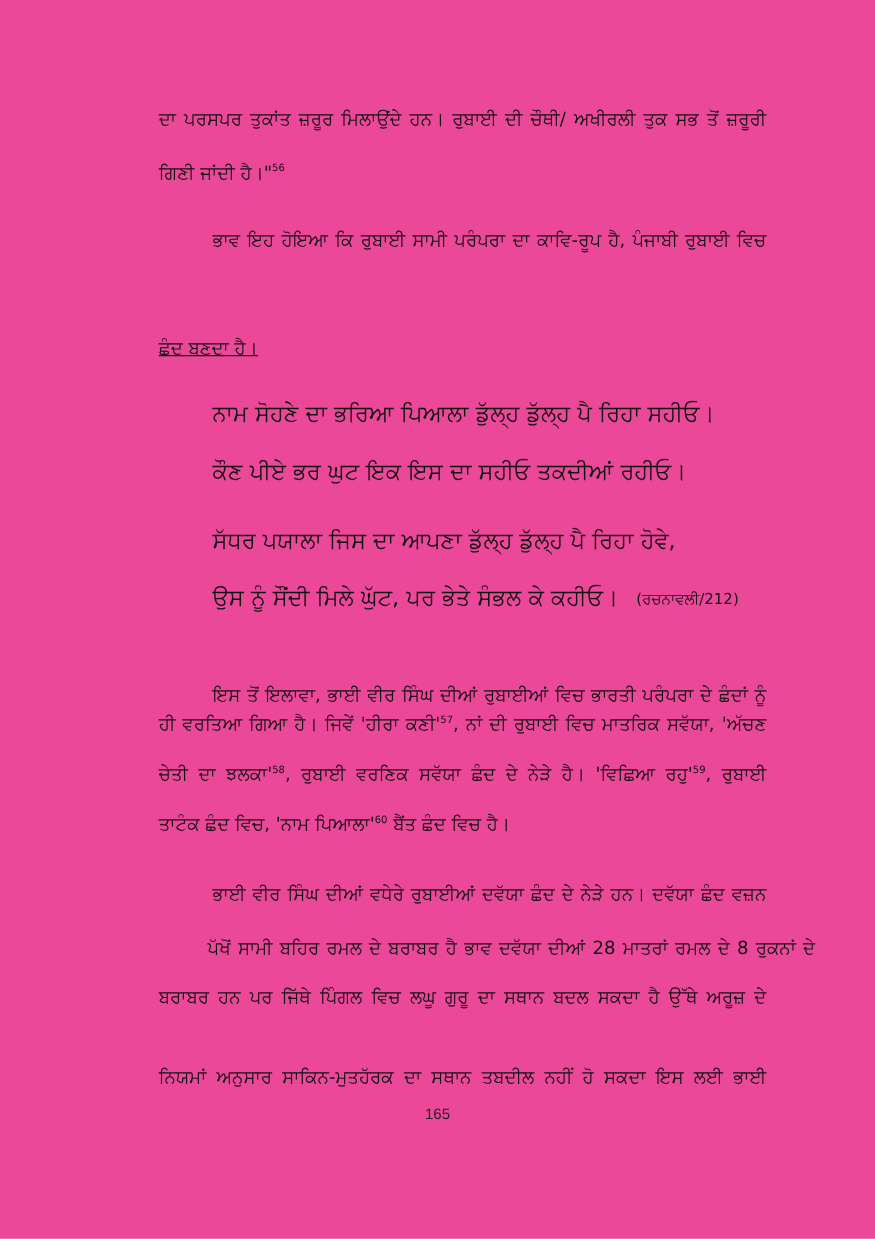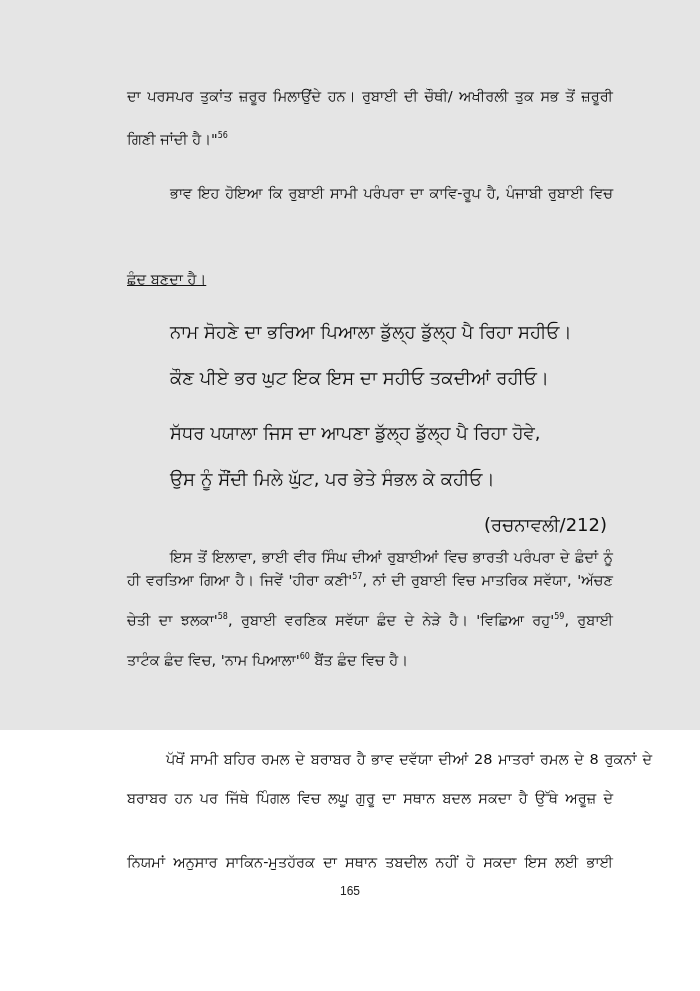--- a/index.html
+++ b/index.html
@@ -11,22 +11,22 @@
       width: 700px;
       height: 991px;
       position: relative;
       overflow: hidden;
       font-family: "DejaVu Sans", sans-serif;
       color: #111111;
     }
     .page {
       position: absolute;
       left: 0; top: 0;
-      width: 700px; height: 730px;
-      background: #e5e5e5;
+      width: 700px; height: 991px;
+      background: #ec4899;
     }
     .line {
       position: absolute;
       left: 127px;
       width: 486px;
       font-size: 14.5px;
       line-height: 20px;
       white-space: nowrap;
       text-align: justify;
       text-align-last: justify;
@@ -37,25 +37,24 @@
     .indent { left: 170px; width: 443px; }
     .verse {
       position: absolute;
       left: 170px;
       font-size: 18px;
       line-height: 20px;
       white-space: nowrap;
     }
     .citation {
       position: absolute;
-      left: 484px;
-      font-size: 18px;
+      left: 509px;
+      font-size: 12px;
       line-height: 20px;
       white-space: nowrap;
-      margin-top: 46px;
     }
     sup {
       font-size: 8px;
       line-height: 0;
       vertical-align: super;
     }
     .page-number {
       position: absolute;
       left: 0;
       width: 700px;
@@ -81,18 +80,19 @@
   <div class="verse" style="top:368px;">ਕੌਣ ਪੀਏ ਭਰ ਘੁਟ ਇਕ ਇਸ ਦਾ ਸਹੀਓ ਤਕਦੀਆਂ ਰਹੀਓ।</div>
   <div class="verse" style="top:423px;">ਸੱਧਰ ਪਯਾਲਾ ਜਿਸ ਦਾ ਆਪਣਾ ਡੁੱਲ੍ਹ ਡੁੱਲ੍ਹ ਪੈ ਰਿਹਾ ਹੋਵੇ,</div>
   <div class="verse" style="top:469px;">ਉਸ ਨੂੰ ਸੌਂਦੀ ਮਿਲੇ ਘੁੱਟ, ਪਰ ਭੇਤੇ ਸੰਭਲ ਕੇ ਕਹੀਓ।</div>
   <div class="citation" style="top:469px;">(ਰਚਨਾਵਲੀ/212)</div>
 
   <div class="line indent" style="top:547px;">ਇਸ ਤੋਂ ਇਲਾਵਾ, ਭਾਈ ਵੀਰ ਸਿੰਘ ਦੀਆਂ ਰੁਬਾਈਆਂ ਵਿਚ ਭਾਰਤੀ ਪਰੰਪਰਾ ਦੇ ਛੰਦਾਂ ਨੂੰ</div>
   <div class="line" style="top:570px;"><span>ਹੀ ਵਰਤਿਆ ਗਿਆ ਹੈ। ਜਿਵੇਂ 'ਹੀਰਾ ਕਣੀ'</span><sup>57</sup><span>, ਨਾਂ ਦੀ ਰੁਬਾਈ ਵਿਚ ਮਾਤਰਿਕ ਸਵੱਯਾ, 'ਅੱਚਣ</span></div>
   <div class="line" style="top:610px;"><span>ਚੇਤੀ ਦਾ ਝਲਕਾ'</span><sup>58</sup><span>, ਰੁਬਾਈ  ਵਰਣਿਕ ਸਵੱਯਾ ਛੰਦ ਦੇ ਨੇੜੇ ਹੈ। 'ਵਿਛਿਆ ਰਹੁ'</span><sup>59</sup><span>, ਰੁਬਾਈ</span></div>
   <div class="line last" style="top:650px;"><span>ਤਾਟੰਕ ਛੰਦ ਵਿਚ, 'ਨਾਮ ਪਿਆਲਾ'</span><sup>60</sup><span>  ਬੈਂਤ ਛੰਦ ਵਿਚ ਹੈ।</span></div>
 
+  <div class="line indent" style="top:706px;">ਭਾਈ ਵੀਰ ਸਿੰਘ ਦੀਆਂ ਵਧੇਰੇ ਰੁਬਾਈਆਂ ਦਵੱਯਾ ਛੰਦ ਦੇ ਨੇੜੇ ਹਨ। ਦਵੱਯਾ ਛੰਦ ਵਜ਼ਨ</div>
   <div class="line" style="top:749px;margin-left:39px;">ਪੱਖੋਂ ਸਾਮੀ ਬਹਿਰ ਰਮਲ ਦੇ ਬਰਾਬਰ ਹੈ ਭਾਵ ਦਵੱਯਾ ਦੀਆਂ 28 ਮਾਤਰਾਂ ਰਮਲ ਦੇ 8 ਰੁਕਨਾਂ ਦੇ</div>
   <div class="line" style="top:788px;">ਬਰਾਬਰ ਹਨ ਪਰ ਜਿੱਥੇ ਪਿੰਗਲ ਵਿਚ ਲਘੂ ਗੁਰੂ ਦਾ ਸਥਾਨ ਬਦਲ ਸਕਦਾ ਹੈ ਉੱਥੇ ਅਰੂਜ਼ ਦੇ</div>
   <div class="line" style="top:828px;margin-top:24px;">ਨਿਯਮਾਂ ਅਨੁਸਾਰ ਸਾਕਿਨ-ਮੁਤਹੱਰਕ ਦਾ ਸਥਾਨ ਤਬਦੀਲ ਨਹੀਂ ਹੋ ਸਕਦਾ ਇਸ ਲਈ ਭਾਈ</div>
 
   <div class="page-number">165</div>
 </div>
 
 </body></html>

